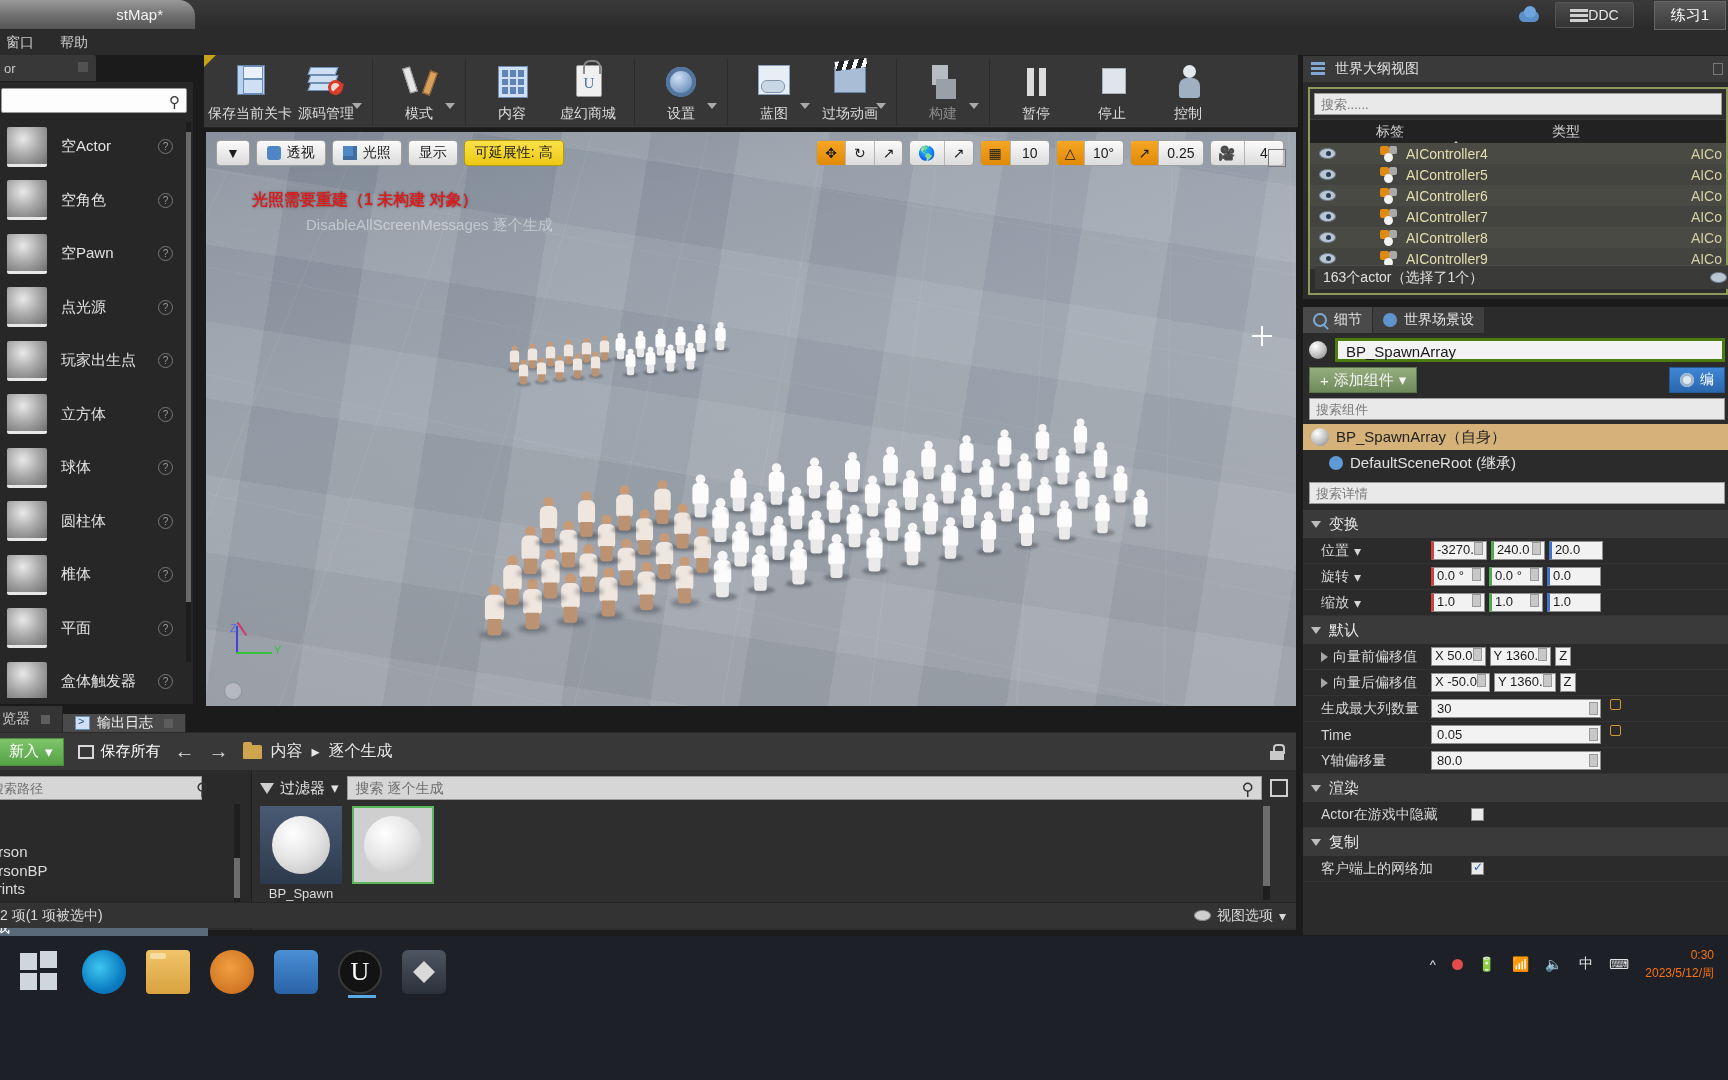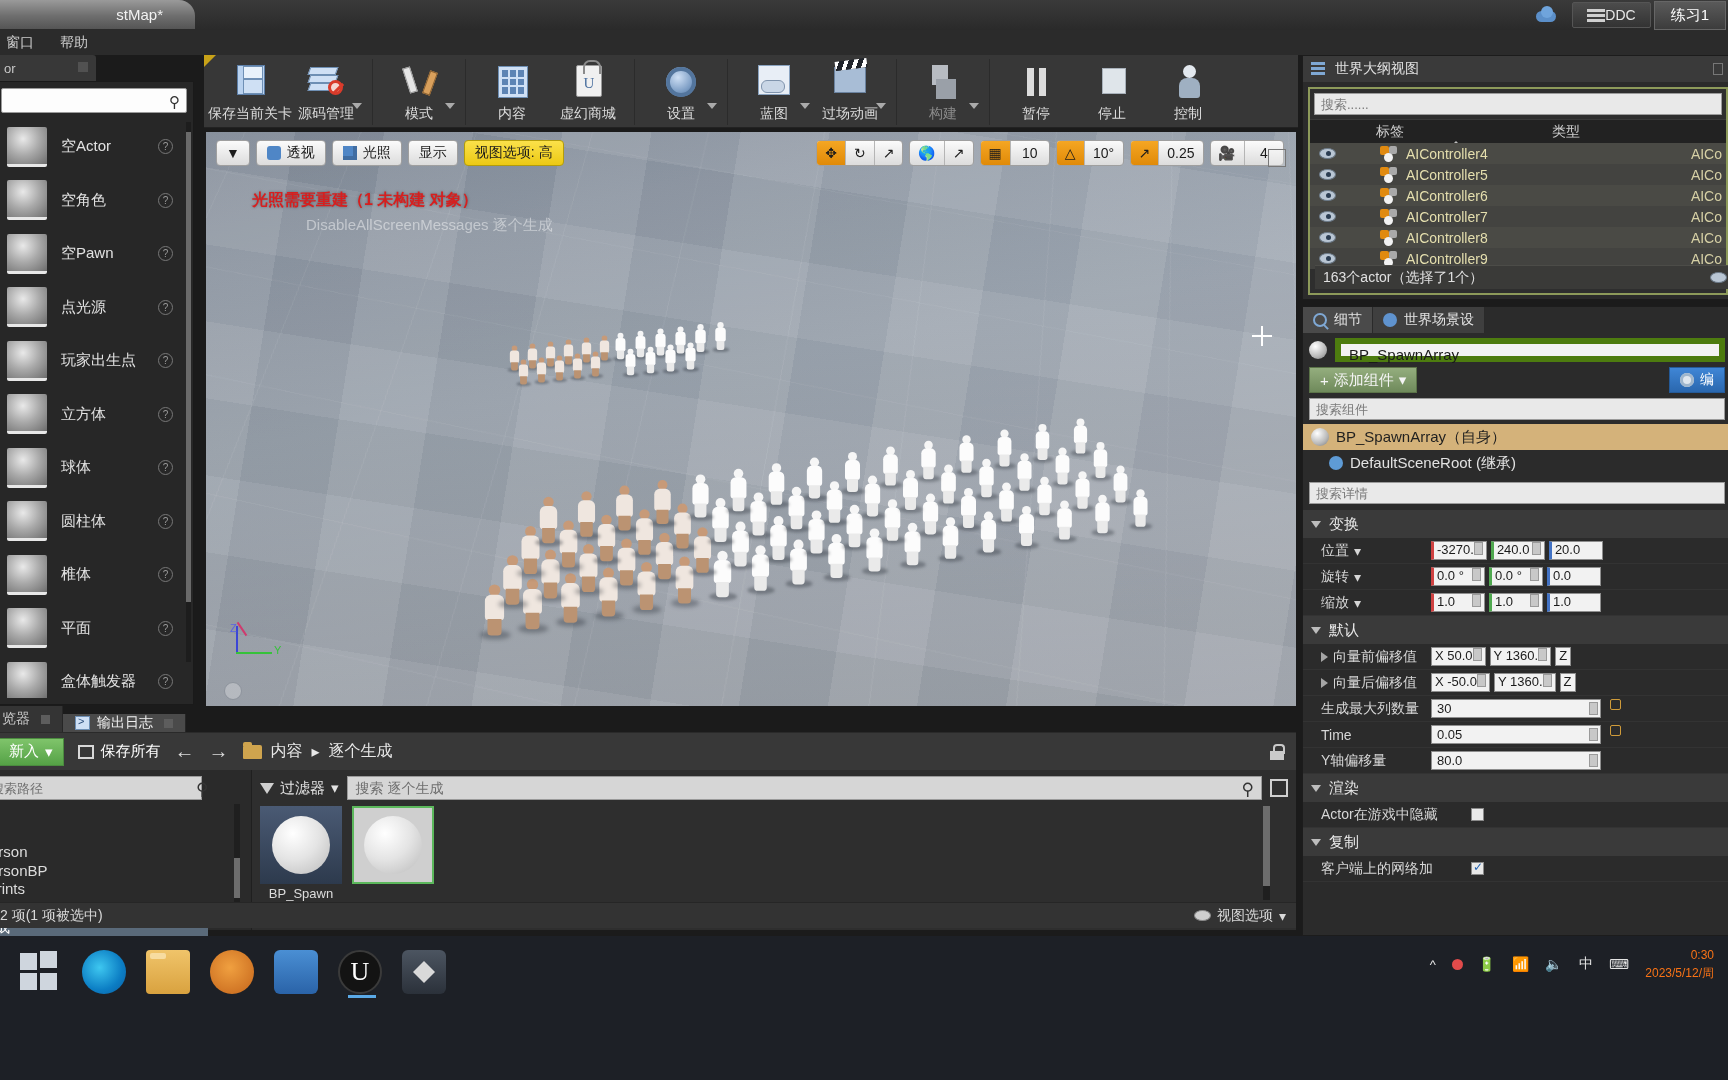--- a/index.html
+++ b/index.html
@@ -23,21 +23,21 @@
     border-radius: 0 16px 0 0;
     display: flex; align-items: center; justify-content: flex-end;
     padding-right: 32px;
     color: #f2f2f2; font-size: 15px;
   }
   .tb-right { position: absolute; right: 0; top: 0; height: 30px; display: flex; align-items: center; }
   .ddc-btn {
     display: flex; align-items: center; gap: 0;
     background: linear-gradient(180deg,#4c4c4c,#333);
     border: 1px solid #555; border-radius: 2px;
-    padding: 4px 14px; color: #e8e8e8; font-size: 14px; margin-right: 3px;
+    padding: 4px 14px; color: #e8e8e8; font-size: 14px; margin-right: 20px;
   }
   .ddc-ico { width: 18px; height: 13px; position: relative; }
   .ddc-ico i { position:absolute; left:0; width:18px; height:3px; background:#cfcfcf; display:block; }
   .ddc-ico i:nth-child(1){top:0}.ddc-ico i:nth-child(2){top:5px}.ddc-ico i:nth-child(3){top:10px}
   .lx-btn {
     background: linear-gradient(180deg,#5a5a5a,#3c3c3c);
     border: 1px solid #666; padding: 4px 16px; color:#fff; font-size:15px;
     margin-right: 2px;
   }
   .cloud-ico { width:30px; height:22px; margin-right:10px; position:relative; }
@@ -254,21 +254,21 @@
   .det-tabs { display:flex; height:26px; }
   .det-tab { display:flex; align-items:center; gap:7px; padding:0 10px; font-size:14px;
              background:#3f3f3f; color:#e2e2e2; border-right:1px solid #2a2a2a; }
   .det-tab.active { background:#4a4a4a; }
   .mag-ico{width:14px;height:14px;border:2px solid #7fa8d4;border-radius:50%;position:relative;}
   .mag-ico::after{content:'';position:absolute;right:-4px;bottom:-3px;width:6px;height:2px;background:#7fa8d4;transform:rotate(45deg);}
   .globe-ico{width:14px;height:14px;border-radius:50%;background:#5f93cf;}
   .det-name { display:flex; align-items:center; gap:8px; padding:5px 6px; }
   .det-sphere { width:18px;height:18px;border-radius:50%;
                 background:radial-gradient(circle at 35% 30%,#fff,#b8b8b8 60%,#777); }
-  .det-namefield { flex:1; height:24px; background:#f3f3f3; border:6px solid #4d7c0f;
+  .det-namefield { flex:1; height:24px; background:#f3f3f3; border:3px solid #4d7c0f;
                    color:#1a1a1a; font-size:15px; padding:2px 8px; }
   .det-row2 { display:flex; align-items:center; gap:6px; padding:0 6px 5px 6px; }
   .addcomp { display:flex; align-items:center; gap:5px; height:26px; padding:0 10px;
              background:linear-gradient(180deg,#94ae7e,#6f8a5b); border:1px solid #5b7348;
              color:#f4f4f4; font-size:15px; }
   .editbtn { display:flex; align-items:center; gap:6px; height:26px; padding:0 10px;
              background:linear-gradient(180deg,#3f86d6,#2a67ae); border:1px solid #245a98;
              color:#fff; font-size:14px; margin-left:auto; }
   .gear-ico{width:14px;height:14px;border-radius:50%;background:#dfe7ef;box-shadow:0 0 0 3px #9fb6cc inset;}
   .comp-search { margin:0 6px 4px 6px; height:22px; background:#e9e9e9; border:1px solid #9b9b9b;
@@ -1170,21 +1170,21 @@
           <span>透视</span>
         </div>
         <div class="vp-btn">
           <span class="dot-cube"></span>
           <span>光照</span>
         </div>
         <div class="vp-btn">
           <span>显示</span>
         </div>
         <div class="vp-btn yellow">
-          <span>视图选项: 高</span>
+          <span>可延展性: 高</span>
         </div>
       </div>
 
       <div class="vp-right">
         <div class="vgroup">
           <div class="on">✥</div>
           <div>↻</div>
           <div>↗</div>
         </div>
         <div class="vgroup">

